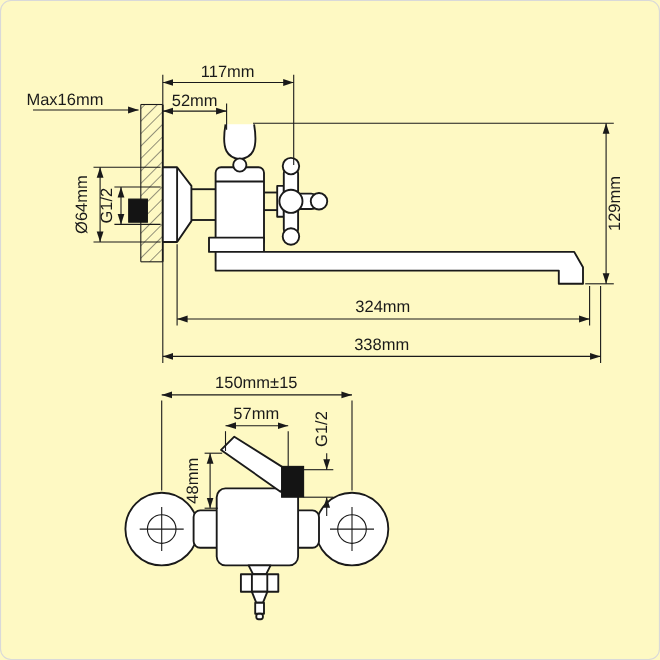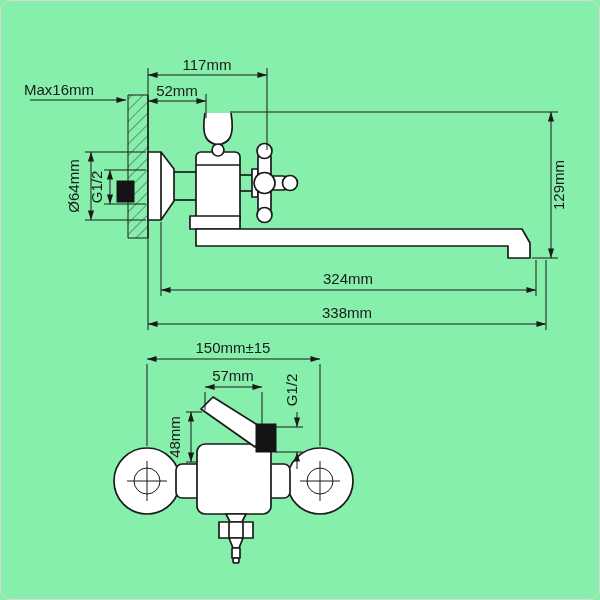--- a/index.html
+++ b/index.html
@@ -1,16 +1,16 @@
 <!DOCTYPE html>
 <html><head>
 <meta charset="utf-8">
 <style>
   html,body{margin:0;padding:0;background:#ffffff;}
-  .page{position:relative;width:600px;height:600px;background:#86efac;overflow:hidden;}
+  .page{position:relative;width:600px;height:600px;background:#fef9c3;overflow:hidden;}
   .frame{position:absolute;inset:0;border:1px solid #d9d9d9;border-radius:10px;pointer-events:none;}
   svg{display:block;}
   svg text{font-family:"Liberation Sans","DejaVu Sans",sans-serif;font-size:15px;fill:#1a1a1a;}
   .obj{fill:#ffffff;stroke:#1a1a1a;stroke-width:1.7;stroke-linejoin:round;}
   .ln{fill:none;stroke:#1a1a1a;stroke-width:1.7;stroke-linejoin:round;}
   .thin{fill:none;stroke:#1a1a1a;stroke-width:1;}
   .solid{fill:#141414;stroke:#141414;}
   .dimline{fill:none;stroke:#1a1a1a;stroke-width:1;}
 </style>
 </head>

